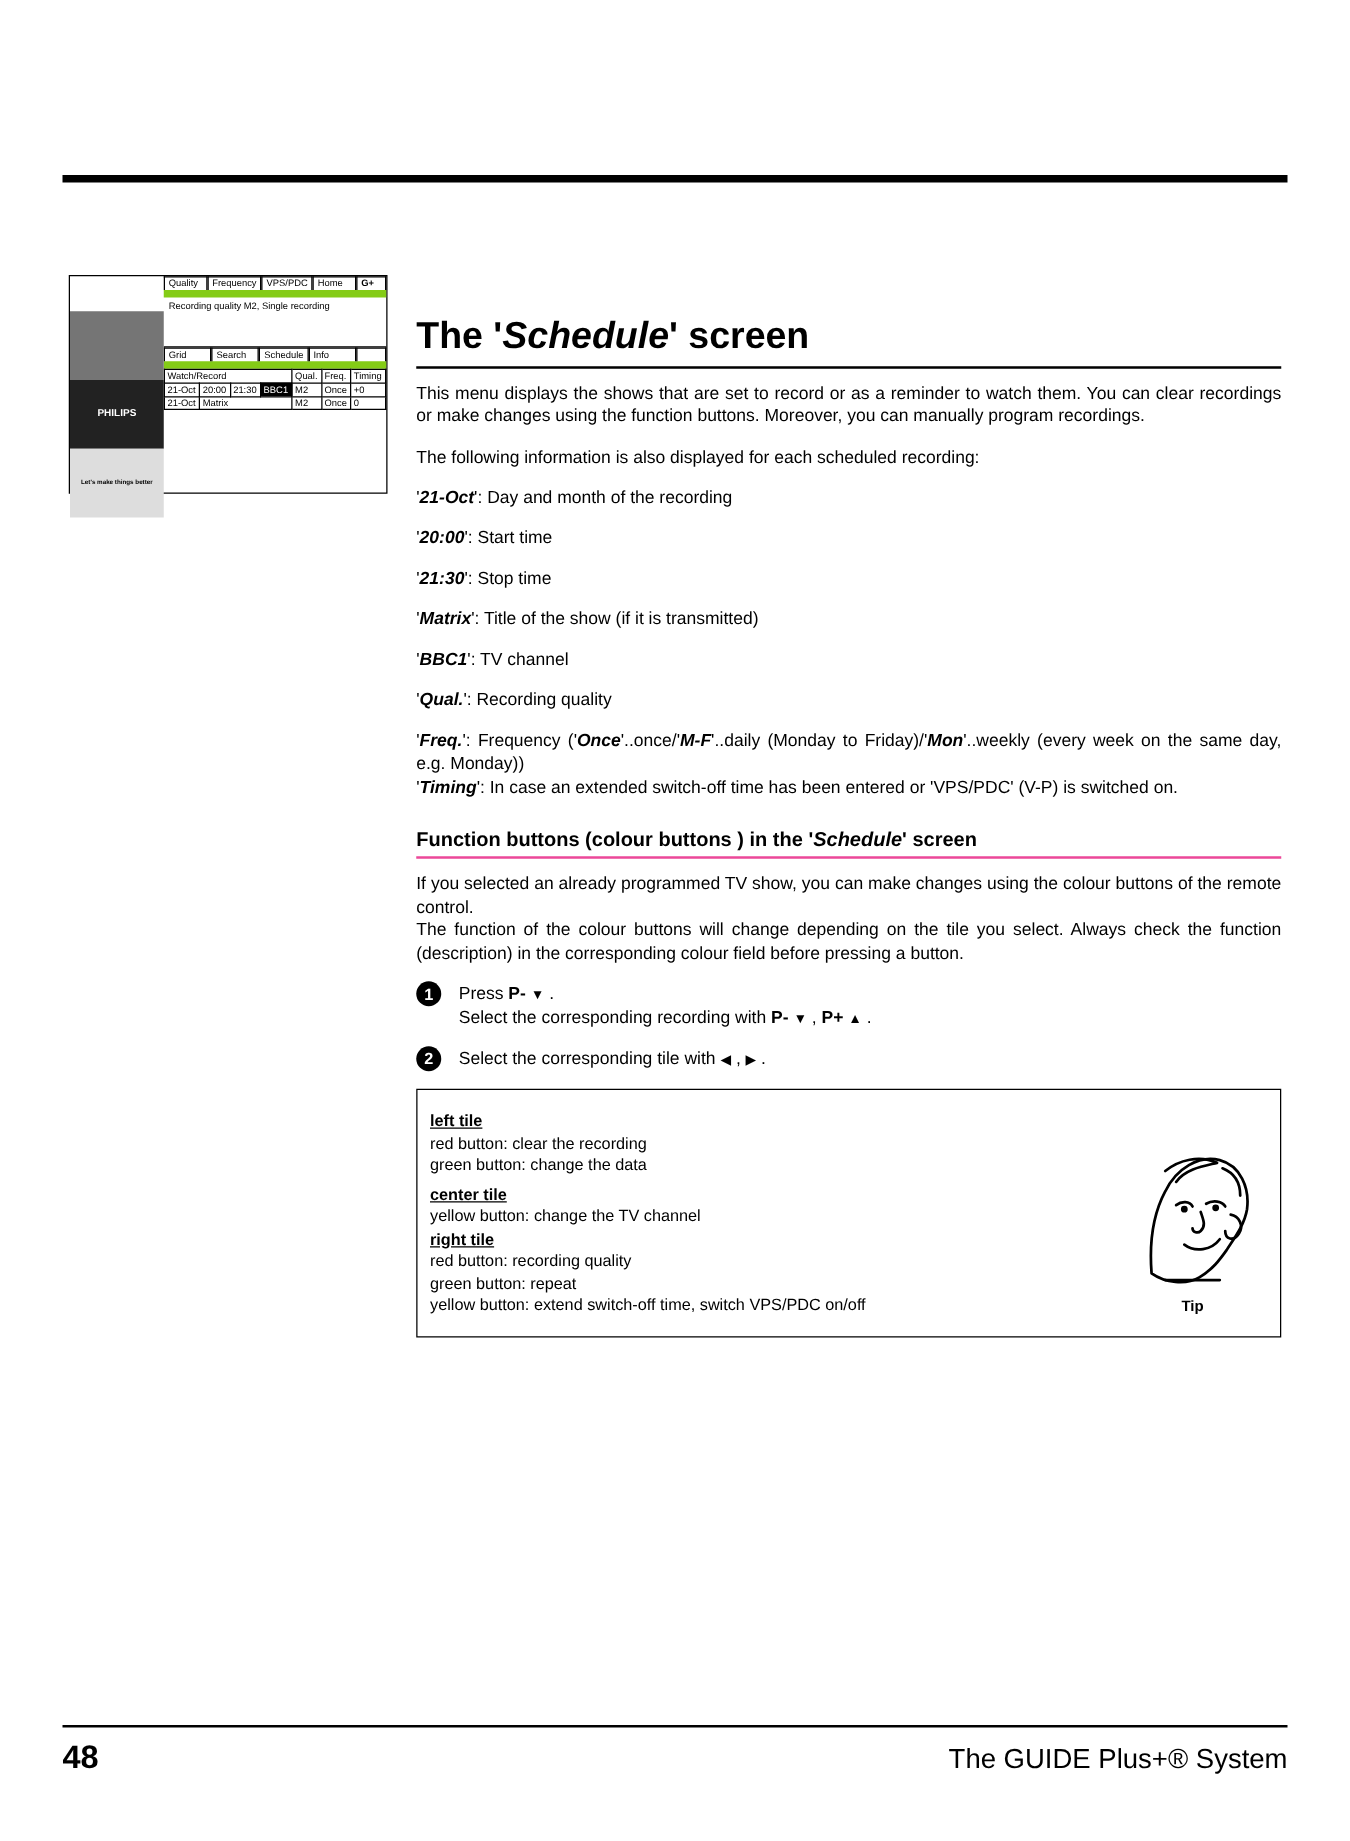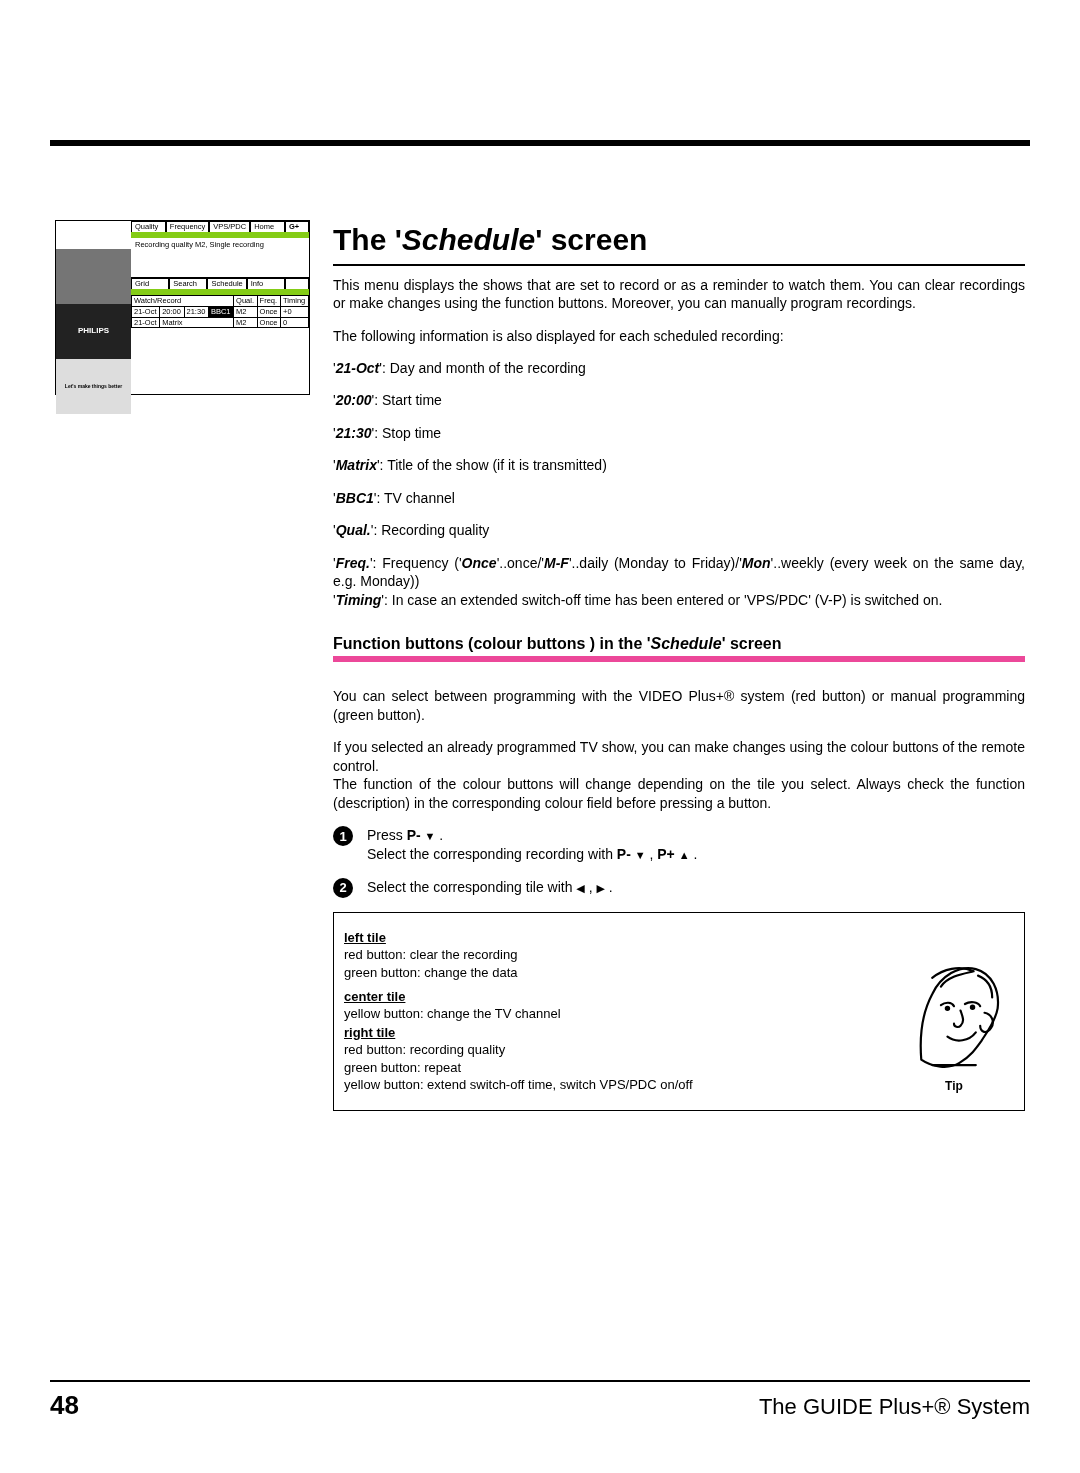--- a/index.html
+++ b/index.html
@@ -42,28 +42,29 @@
   .rightcol p { margin: 0 0 14px 0; text-align: justify; }
   h1.sectitle {
     font-size: 30px;
     font-weight: bold;
     margin: 0 0 4px 0;
   }
   h1.sectitle .italic { font-style: italic; }
   .titlebar {
     border-bottom: 2px solid #000;
     margin-bottom: 10px;
+    margin-top: 29px;
   }
   h2.subsec {
     font-size: 16px;
     font-weight: bold;
     margin: 24px 0 2px 0;
   }
   h2.subsec .italic { font-style: italic; }
-  .subsecbar { border-bottom: 6px solid #ec4899; margin-bottom: 25px; }
+  .subsecbar { border-bottom: 2px solid #ec4899; margin-bottom: 10px; }
 
   .defline { margin: 0; }
   .defline .bold { font-weight: bold; font-style: italic; }
 
   
   .screen {
     border: 1.5px solid #000;
     width: 255px;
     height: 175px;
     box-sizing: border-box;
@@ -235,21 +236,20 @@
       <p class="defline">'<span class="bold">BBC1</span>'<span>: TV channel</span></p>
       <p class="defline">'<span class="bold">Qual.</span>'<span>: Recording quality</span></p>
       <p class="defline" style="margin:0;text-align:justify">'<span class="bold">Freq.</span>'<span>: Frequency ('</span><span class="bold">Once</span><span>'..once/'</span><span class="bold">M-F</span><span>'..daily (Monday to Friday)/'</span><span class="bold">Mon</span><span>'..weekly (every week on the same day, e.g. Monday))</span></p>
       <p class="defline" style="margin:0 0 14px 0;text-align:justify">'<span class="bold">Timing</span>'<span>: In case an extended switch-off time has been entered or 'VPS/PDC' (V-P) is switched on.</span></p>
 
       <div class="subsecbar">
         <h2 class="subsec">
           <span>Function buttons (colour buttons ) in the '</span><span class="italic">Schedule</span><span>' screen</span>
         </h2>
       </div>
-      <p>You can select between programming with the VIDEO Plus+® system (red button) or manual programming (green button).</p>
       <p style="margin-bottom:0">If you selected an already programmed TV show, you can make changes using the colour buttons of the remote control.</p>
       <p>The function of the colour buttons will change depending on the tile you select. Always check the function (description) in the corresponding colour field before pressing a button.</p>
 
       <div class="steps">
         <div class="step-row">
           <div class="stepnum">1</div>
           <div class="step-body">
             <span>Press </span><span class="bold">P-</span> <span class="tri">▼</span><span> .</span><br>
             <span>Select the corresponding recording with </span><span class="bold">P-</span> <span class="tri">▼</span><span> , </span><span class="bold">P+</span> <span class="tri">▲</span><span> .</span>
           </div>

